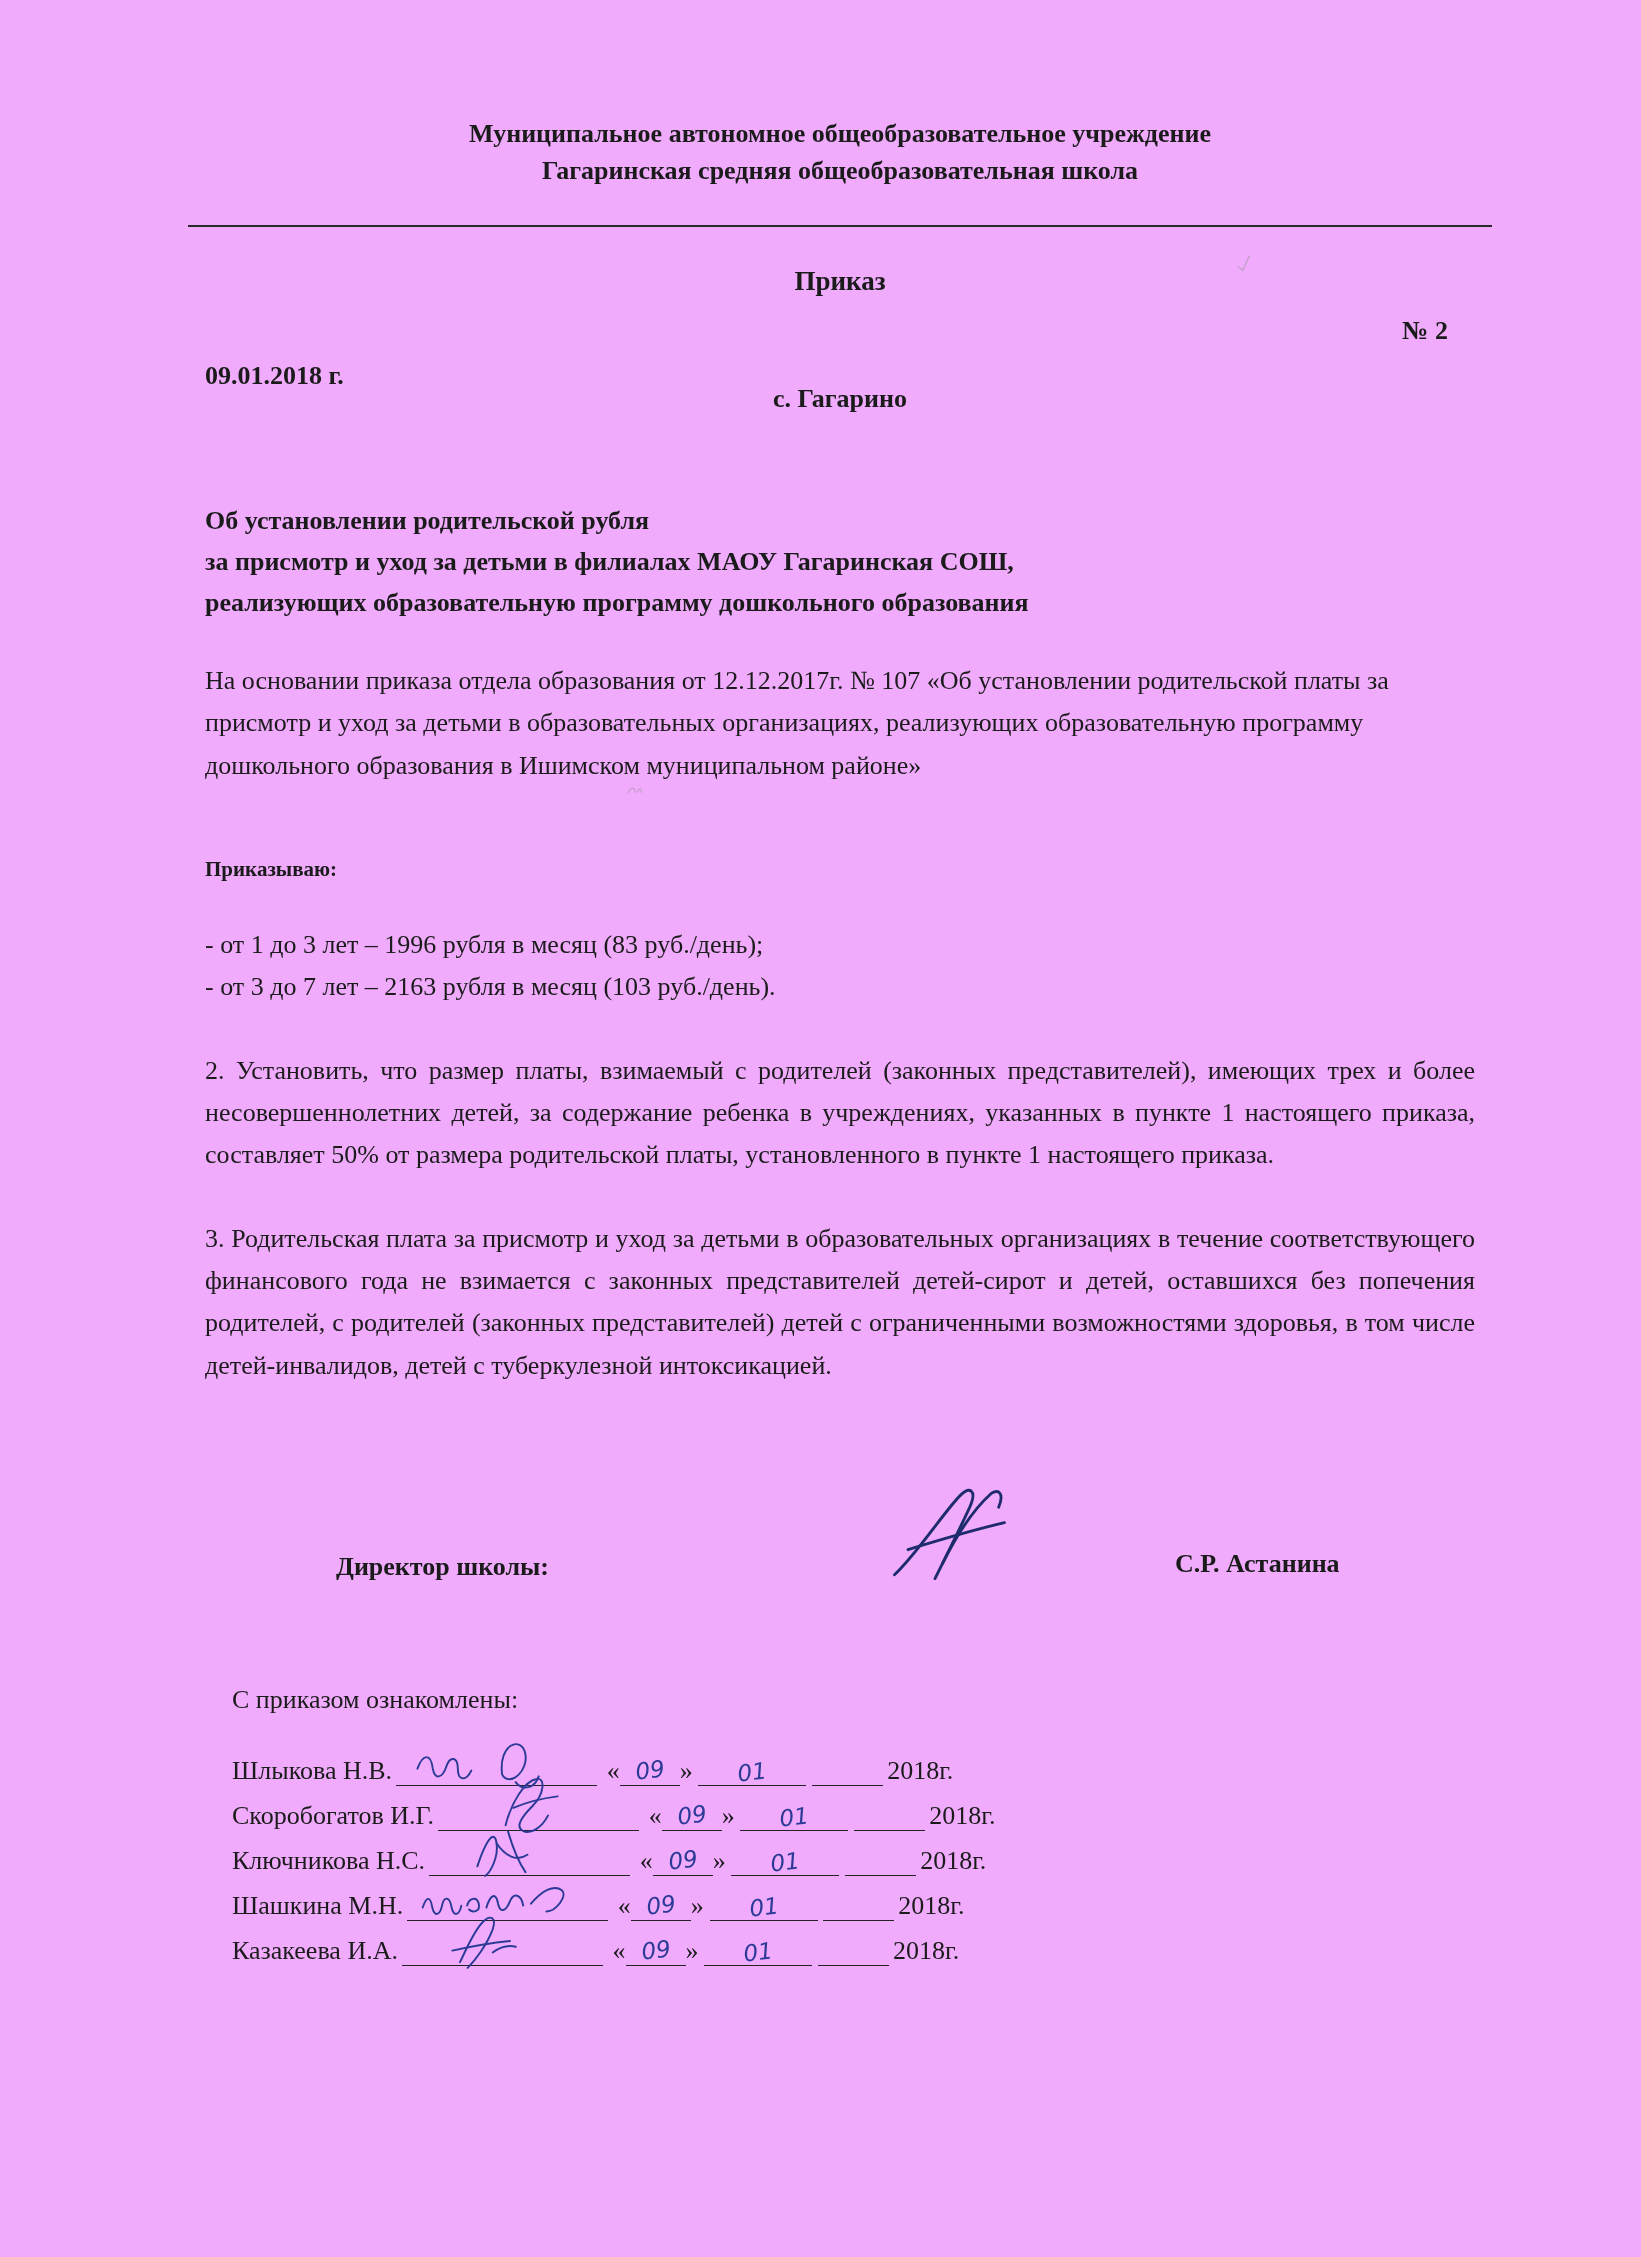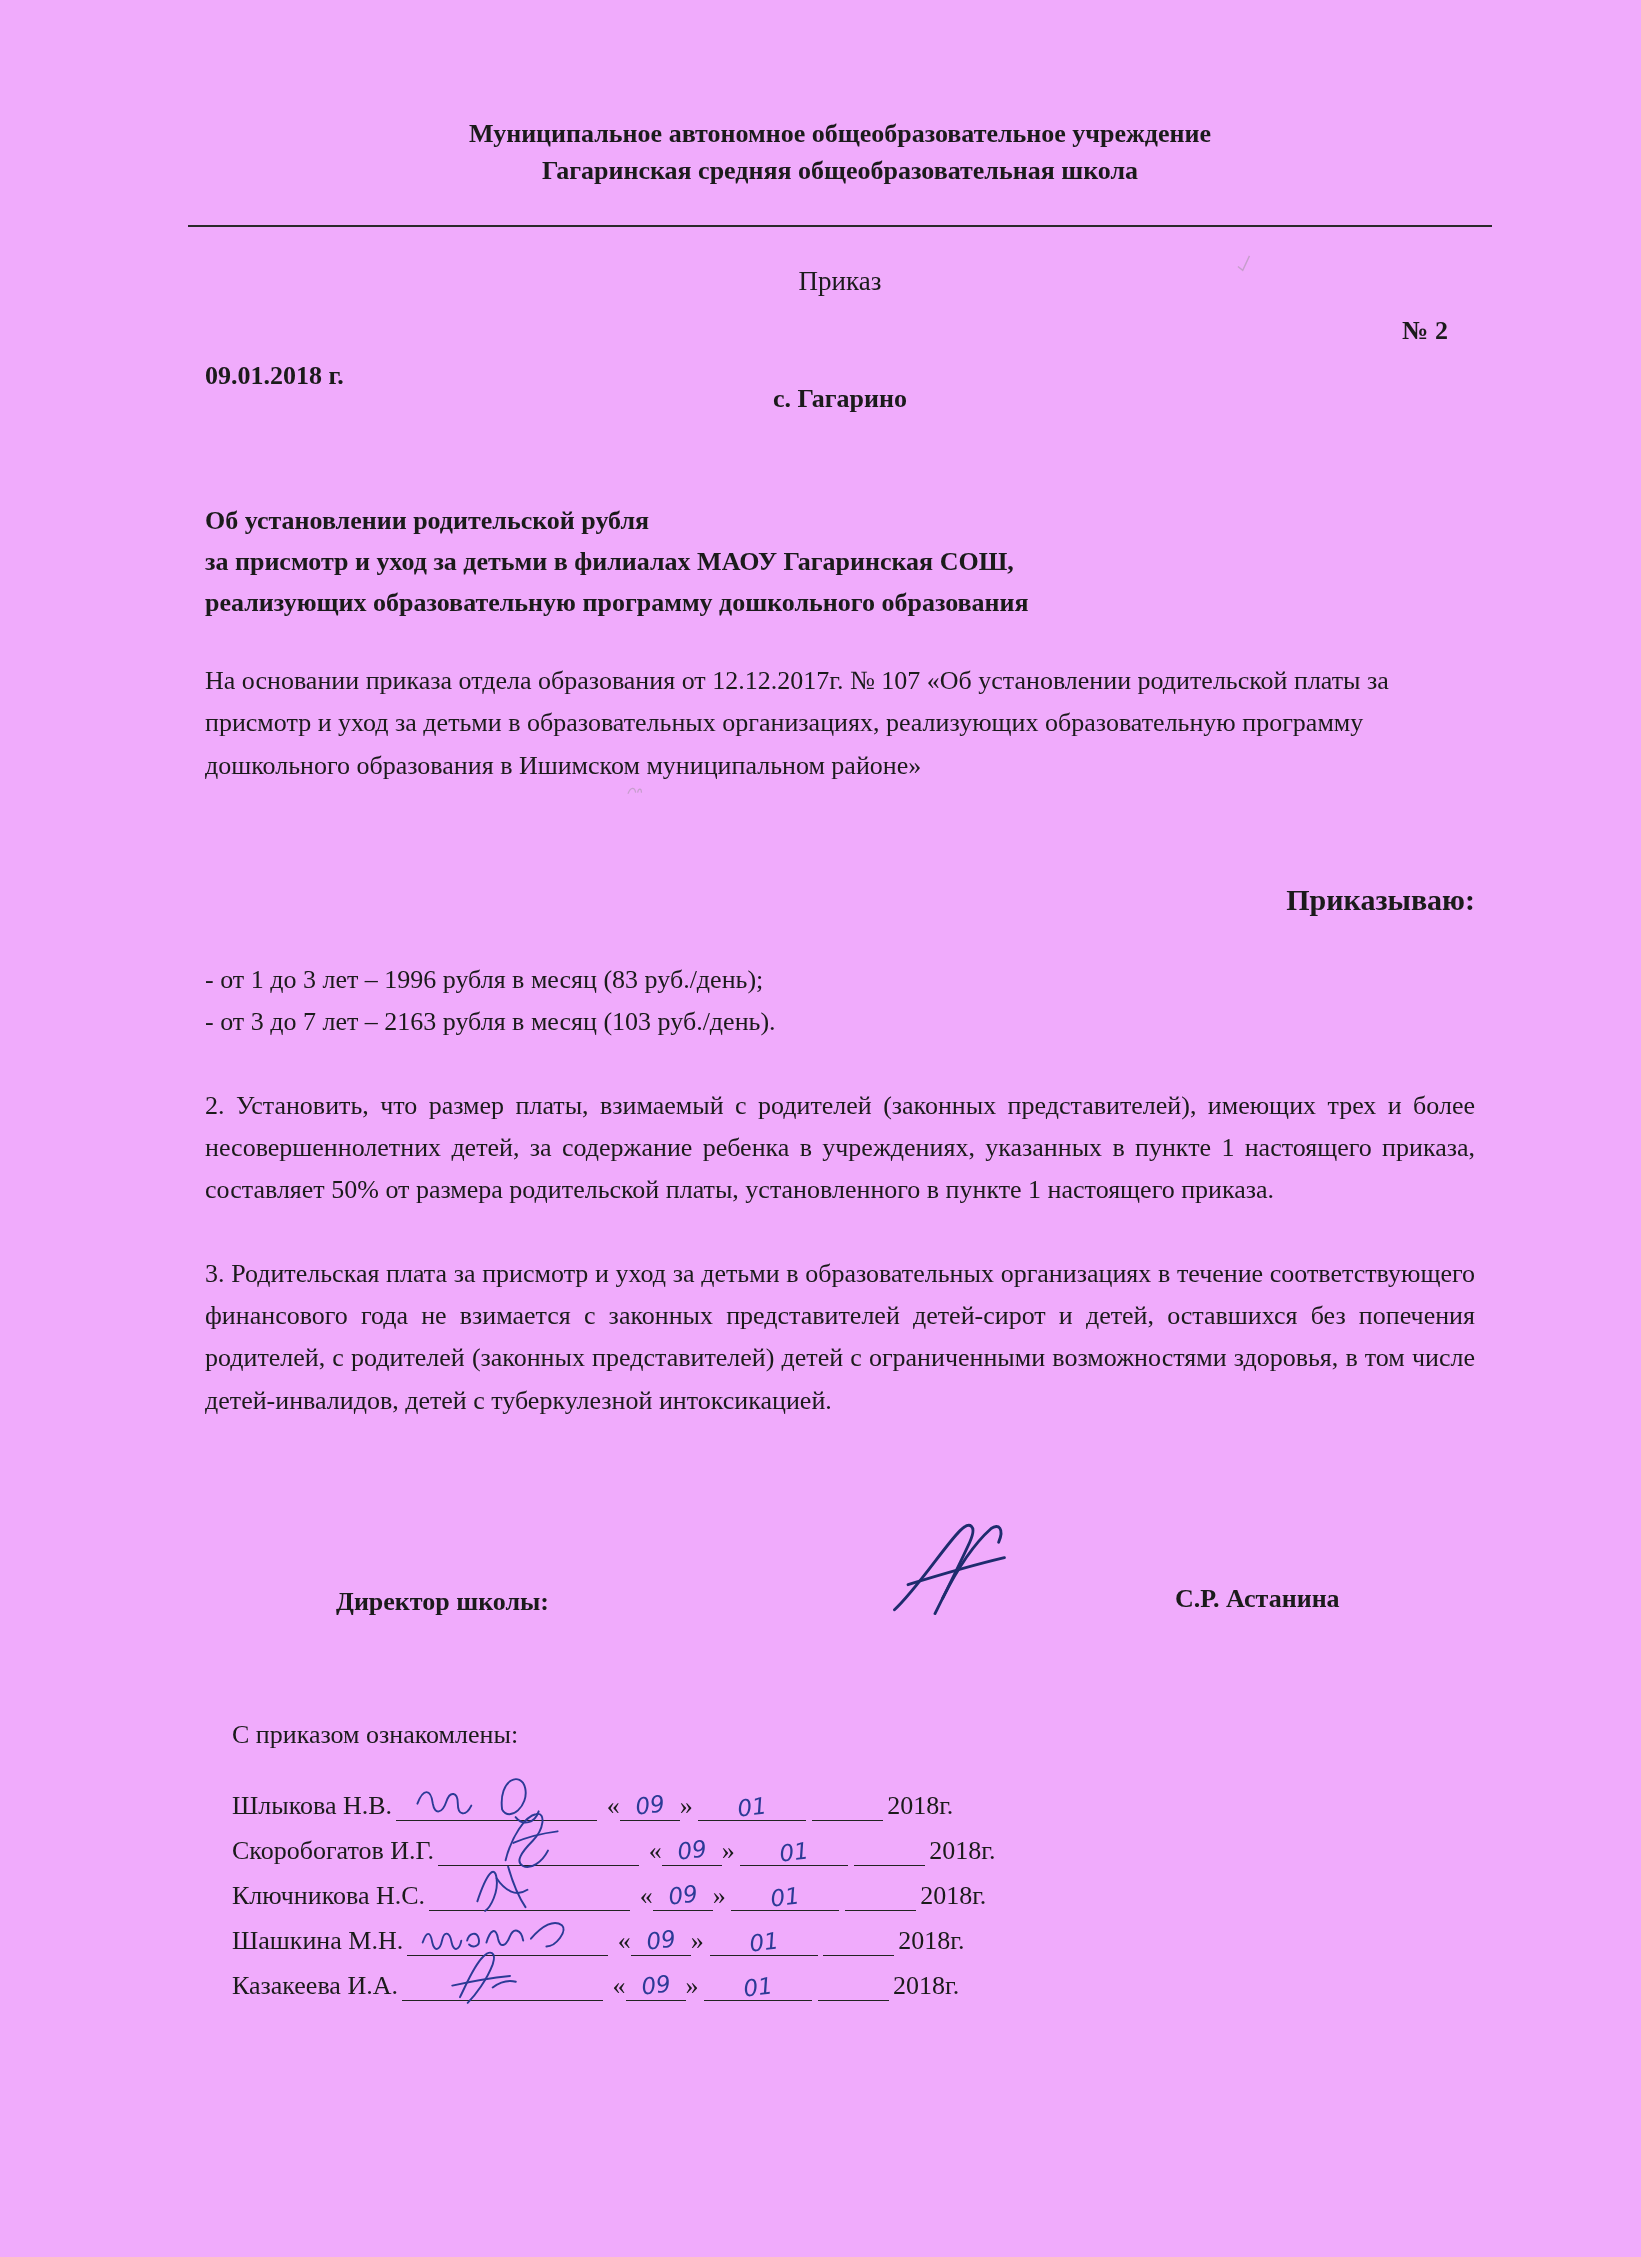--- a/index.html
+++ b/index.html
@@ -12,28 +12,28 @@
     font-family:"Liberation Serif", serif;
     font-size:26px;
     padding:116px 166px 0 205px;
     overflow:hidden;
   }
   .org { text-align:center; font-weight:bold; font-size:26px; line-height:1.42; }
   .rule {
     border:none; border-top:2.9px solid #2a2a2a;
     margin:35px -17.4px 0 -17.4px;
   }
-  .doc-type { margin-top:39px; text-align:center; font-weight:normal; font-size:27px; }
+  .doc-type { margin-top:39px; text-align:center; font-weight:bold; font-size:27px; }
   .number { margin-top:19.3px; text-align:right; font-weight:bold; padding-right:27px; }
   .dateline { position:relative; height:71px; margin-top:15px; }
   .date { position:absolute; left:0; top:0; font-weight:bold; }
   .place { position:absolute; left:0; right:0; top:23px; text-align:center; font-weight:bold; }
   .subject { margin-top:68px; font-weight:bold; line-height:1.58; max-width:1159px; }
   .basis { margin-top:37px; line-height:1.62; max-width:1265px; }
-  .order-word { margin-top:96px; text-align:right; font-weight:bold; font-size:30px; }
+  .order-word { margin-top:70px; text-align:left; font-weight:bold; font-size:21px; }
   .item { margin-top:42px; line-height:1.62; }
   .just { text-align:justify; }
   .sub-line { line-height:1.62; }
 
   .director-row { position:relative; margin-top:68px; height:145px; }
   .director-title { position:absolute; left:131px; bottom:17.4px; font-weight:bold; }
   .director-sig { position:absolute; left:676px; bottom:1.9px; overflow:visible; }
   .director-name { position:absolute; left:970px; bottom:21px; font-weight:bold; }
 
   .ack-heading { margin-top:85px; padding-left:27px; }

